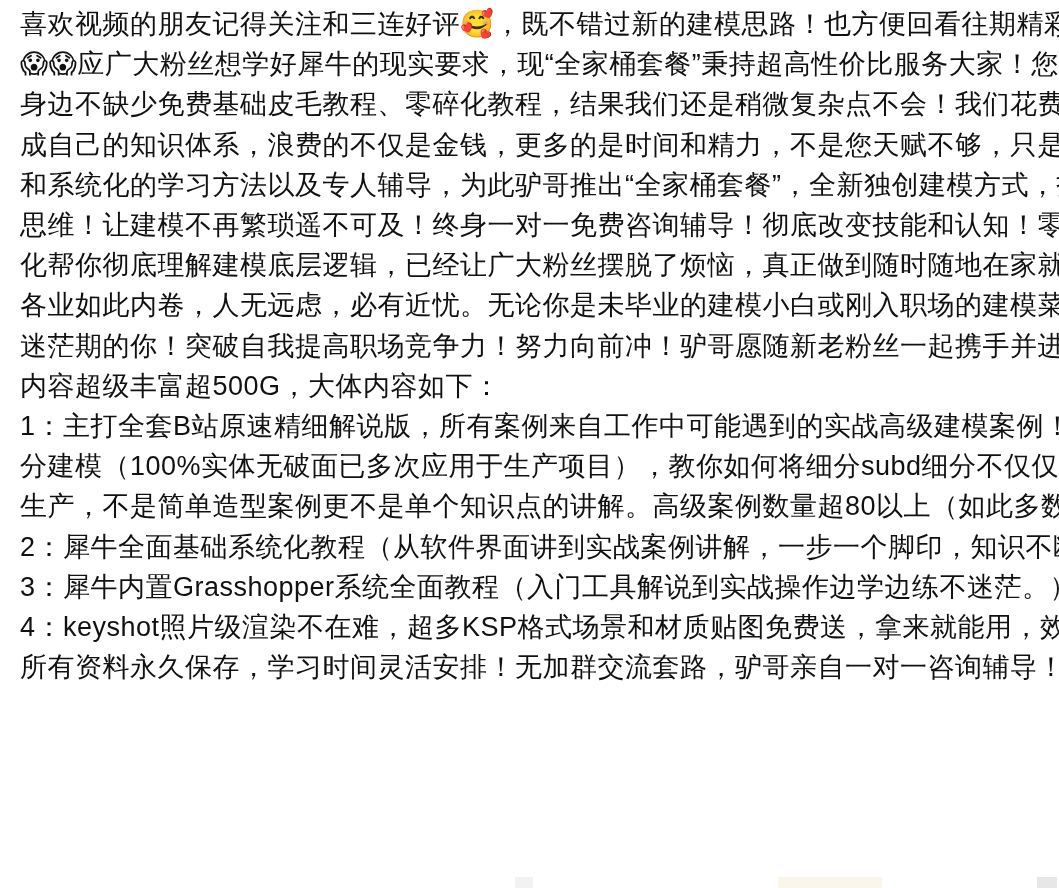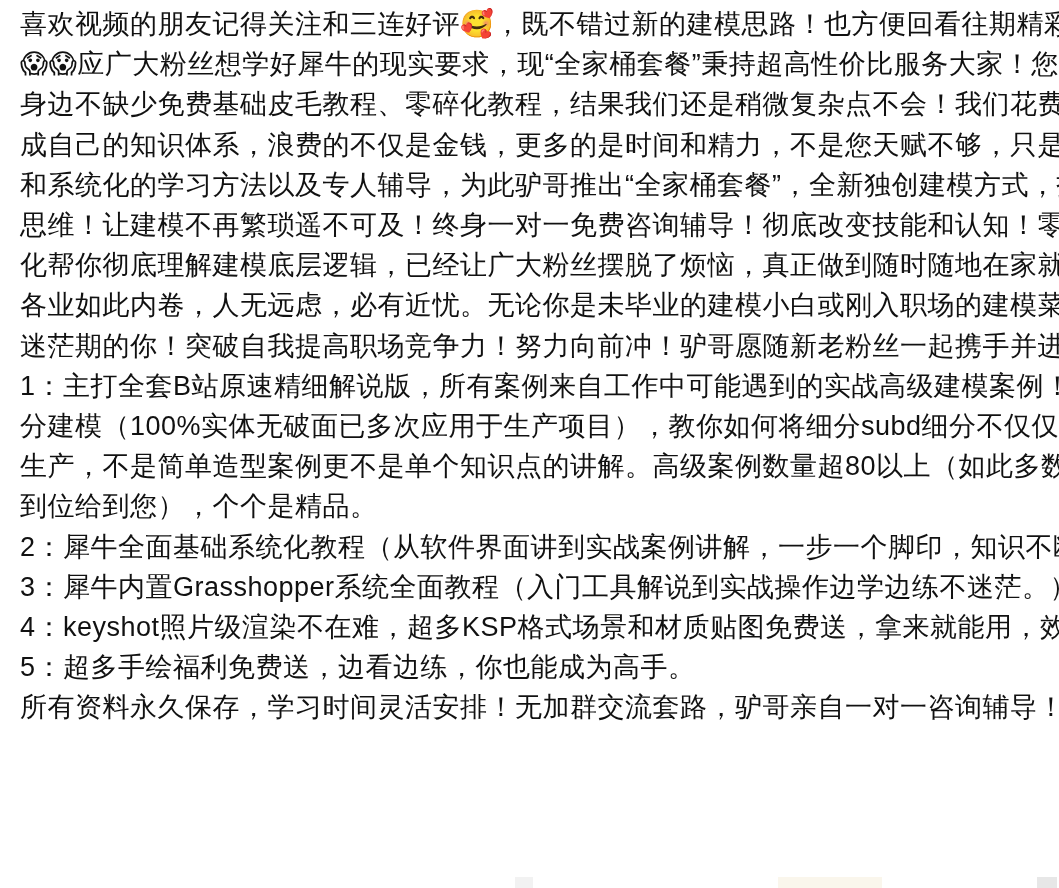--- a/index.html
+++ b/index.html
@@ -45,26 +45,25 @@
 <div class="doc">
   <div class="text-line">喜欢视频的朋友记得关注和三连好评🥰，既不错过新的建模思路！也方便回看往期精彩，感谢您的支持！</div>
   <div class="text-line">😱😱应广大粉丝想学好犀牛的现实要求，现“全家桶套餐”秉持超高性价比服务大家！您是否发现我们</div>
   <div class="text-line">身边不缺少免费基础皮毛教程、零碎化教程，结果我们还是稍微复杂点不会！我们花费了大量时间没有形</div>
   <div class="text-line">成自己的知识体系，浪费的不仅是金钱，更多的是时间和精力，不是您天赋不够，只是缺少一套精品教程</div>
   <div class="text-line">和系统化的学习方法以及专人辅导，为此驴哥推出“全家桶套餐”，全新独创建模方式，打破固有方式和</div>
   <div class="text-line">思维！让建模不再繁琐遥不可及！终身一对一免费咨询辅导！彻底改变技能和认知！零基础就能学，系统</div>
   <div class="text-line">化帮你彻底理解建模底层逻辑，已经让广大粉丝摆脱了烦恼，真正做到随时随地在家就能学好犀牛！各行</div>
   <div class="text-line">各业如此内卷，人无远虑，必有近忧。无论你是未毕业的建模小白或刚入职场的建模菜鸟，还是处在建模</div>
   <div class="text-line">迷茫期的你！突破自我提高职场竞争力！努力向前冲！驴哥愿随新老粉丝一起携手并进！“全家桶套餐”</div>
+  <div class="text-line">内容超级丰富超500G，大体内容如下：</div>
   <div class="text-line">1：主打全套B站原速精细解说版，所有案例来自工作中可能遇到的实战高级建模案例！并含全套subd细</div>
   <div class="text-line">分建模（100%实体无破面已多次应用于生产项目），教你如何将细分subd细分不仅仅是建模而且应用于</div>
   <div class="text-line">生产，不是简单造型案例更不是单个知识点的讲解。高级案例数量超80以上（如此多数量不用等待，一步</div>
-  <div class="text-line">到位给到您），个个是精品。</div>
   <div class="text-line">2：犀牛全面基础系统化教程（从软件界面讲到实战案例讲解，一步一个脚印，知识不断层，学起来真轻</div>
   <div class="text-line">3：犀牛内置Grasshopper系统全面教程（入门工具解说到实战操作边学边练不迷茫。）</div>
   <div class="text-line">4：keyshot照片级渲染不在难，超多KSP格式场景和材质贴图免费送，拿来就能用，效率高。</div>
-  <div class="text-line">5：超多手绘福利免费送，边看边练，你也能成为高手。</div>
   <div class="text-line">所有资料永久保存，学习时间灵活安排！无加群交流套路，驴哥亲自一对一咨询辅导！机会是留给有准备</div>
 </div>
 
 <div class="fragment a"></div>
 <div class="fragment b"></div>
 <div class="fragment c"></div>
 
 </body></html>

